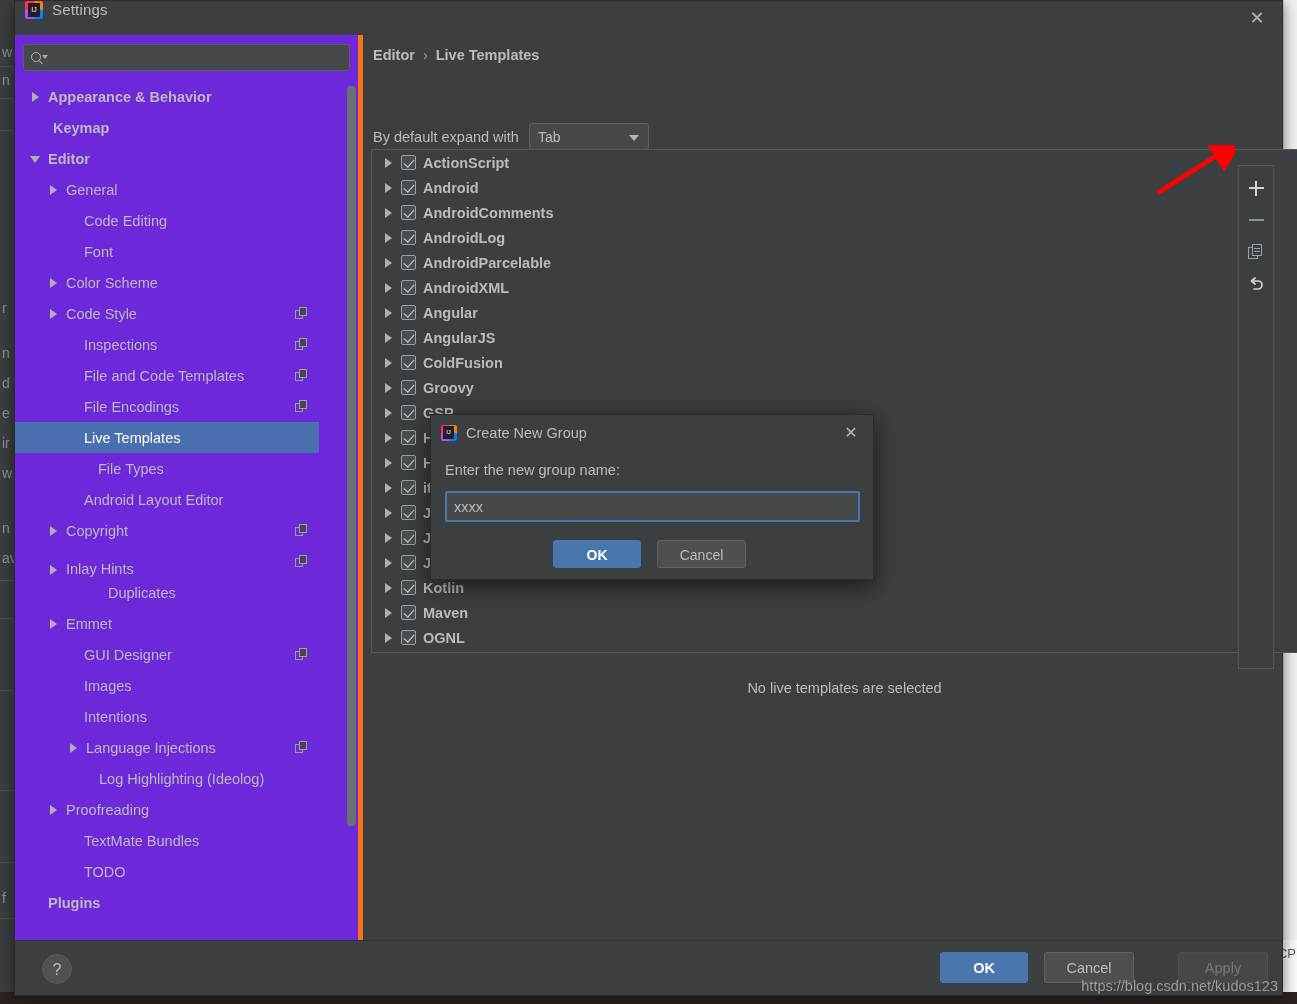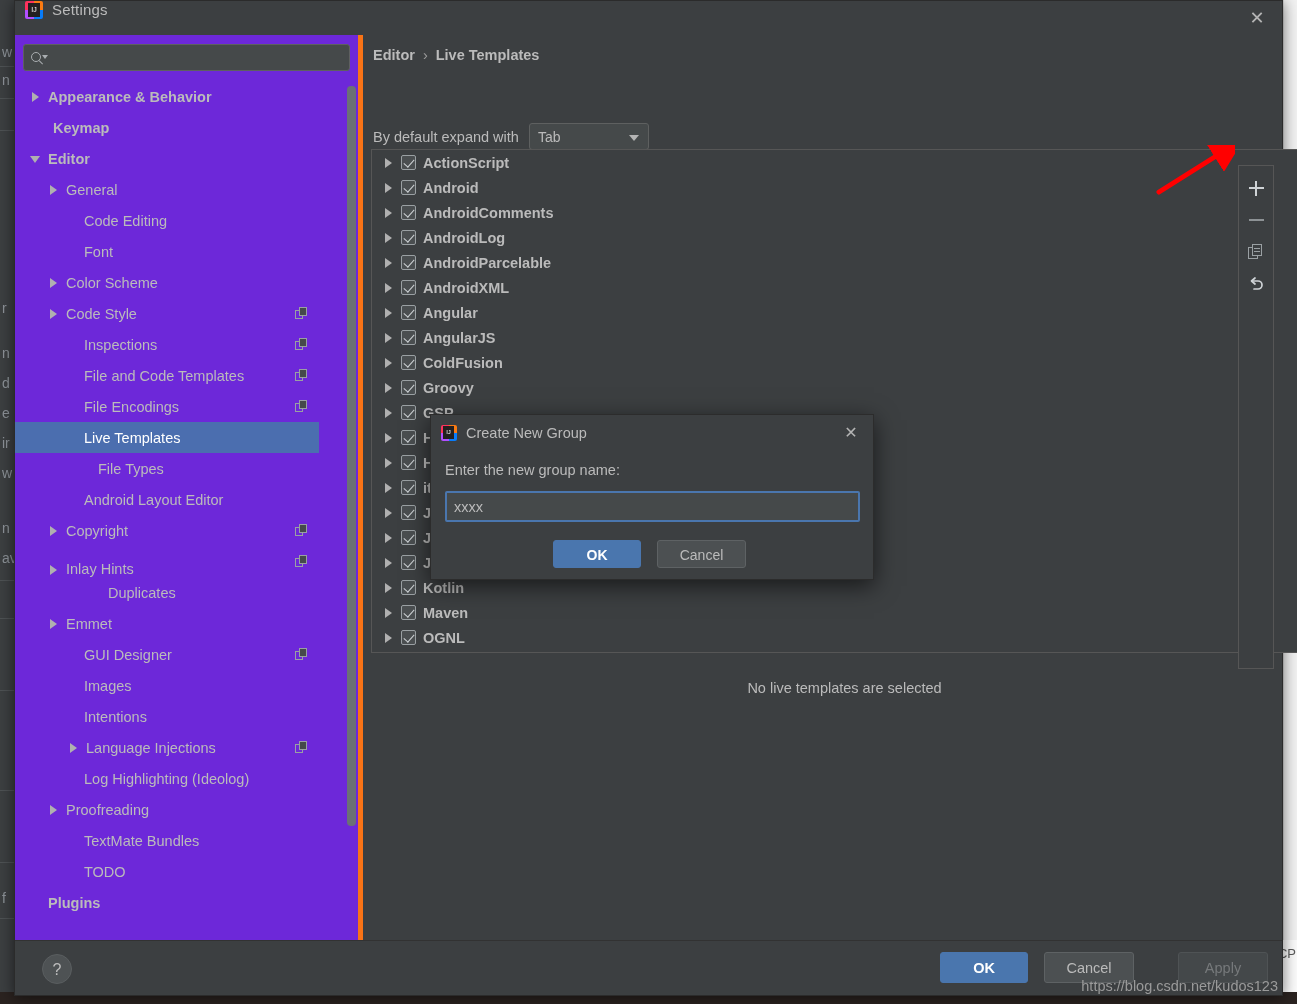--- a/index.html
+++ b/index.html
@@ -528,21 +528,21 @@
             <span>Intentions</span>
           </div>
           <div class="tree-item" style="padding-left: 32px; margin-left: 20px;">
             <span class="tw closed"></span>
             <span>Language Injections</span>
             <span class="copy-badge">
               <span class="b1"></span>
               <span class="b2"></span>
             </span>
           </div>
-          <div class="tree-item" style="padding-left: 50px;">
+          <div class="tree-item" style="padding-left: 50px; gap: 15px;">
             <span class="tw "></span>
             <span>Log Highlighting (Ideolog)</span>
           </div>
           <div class="tree-item" style="padding-left: 32px;">
             <span class="tw closed"></span>
             <span>Proofreading</span>
           </div>
           <div class="tree-item" style="padding-left: 50px;">
             <span class="tw "></span>
             <span>TextMate Bundles</span>

